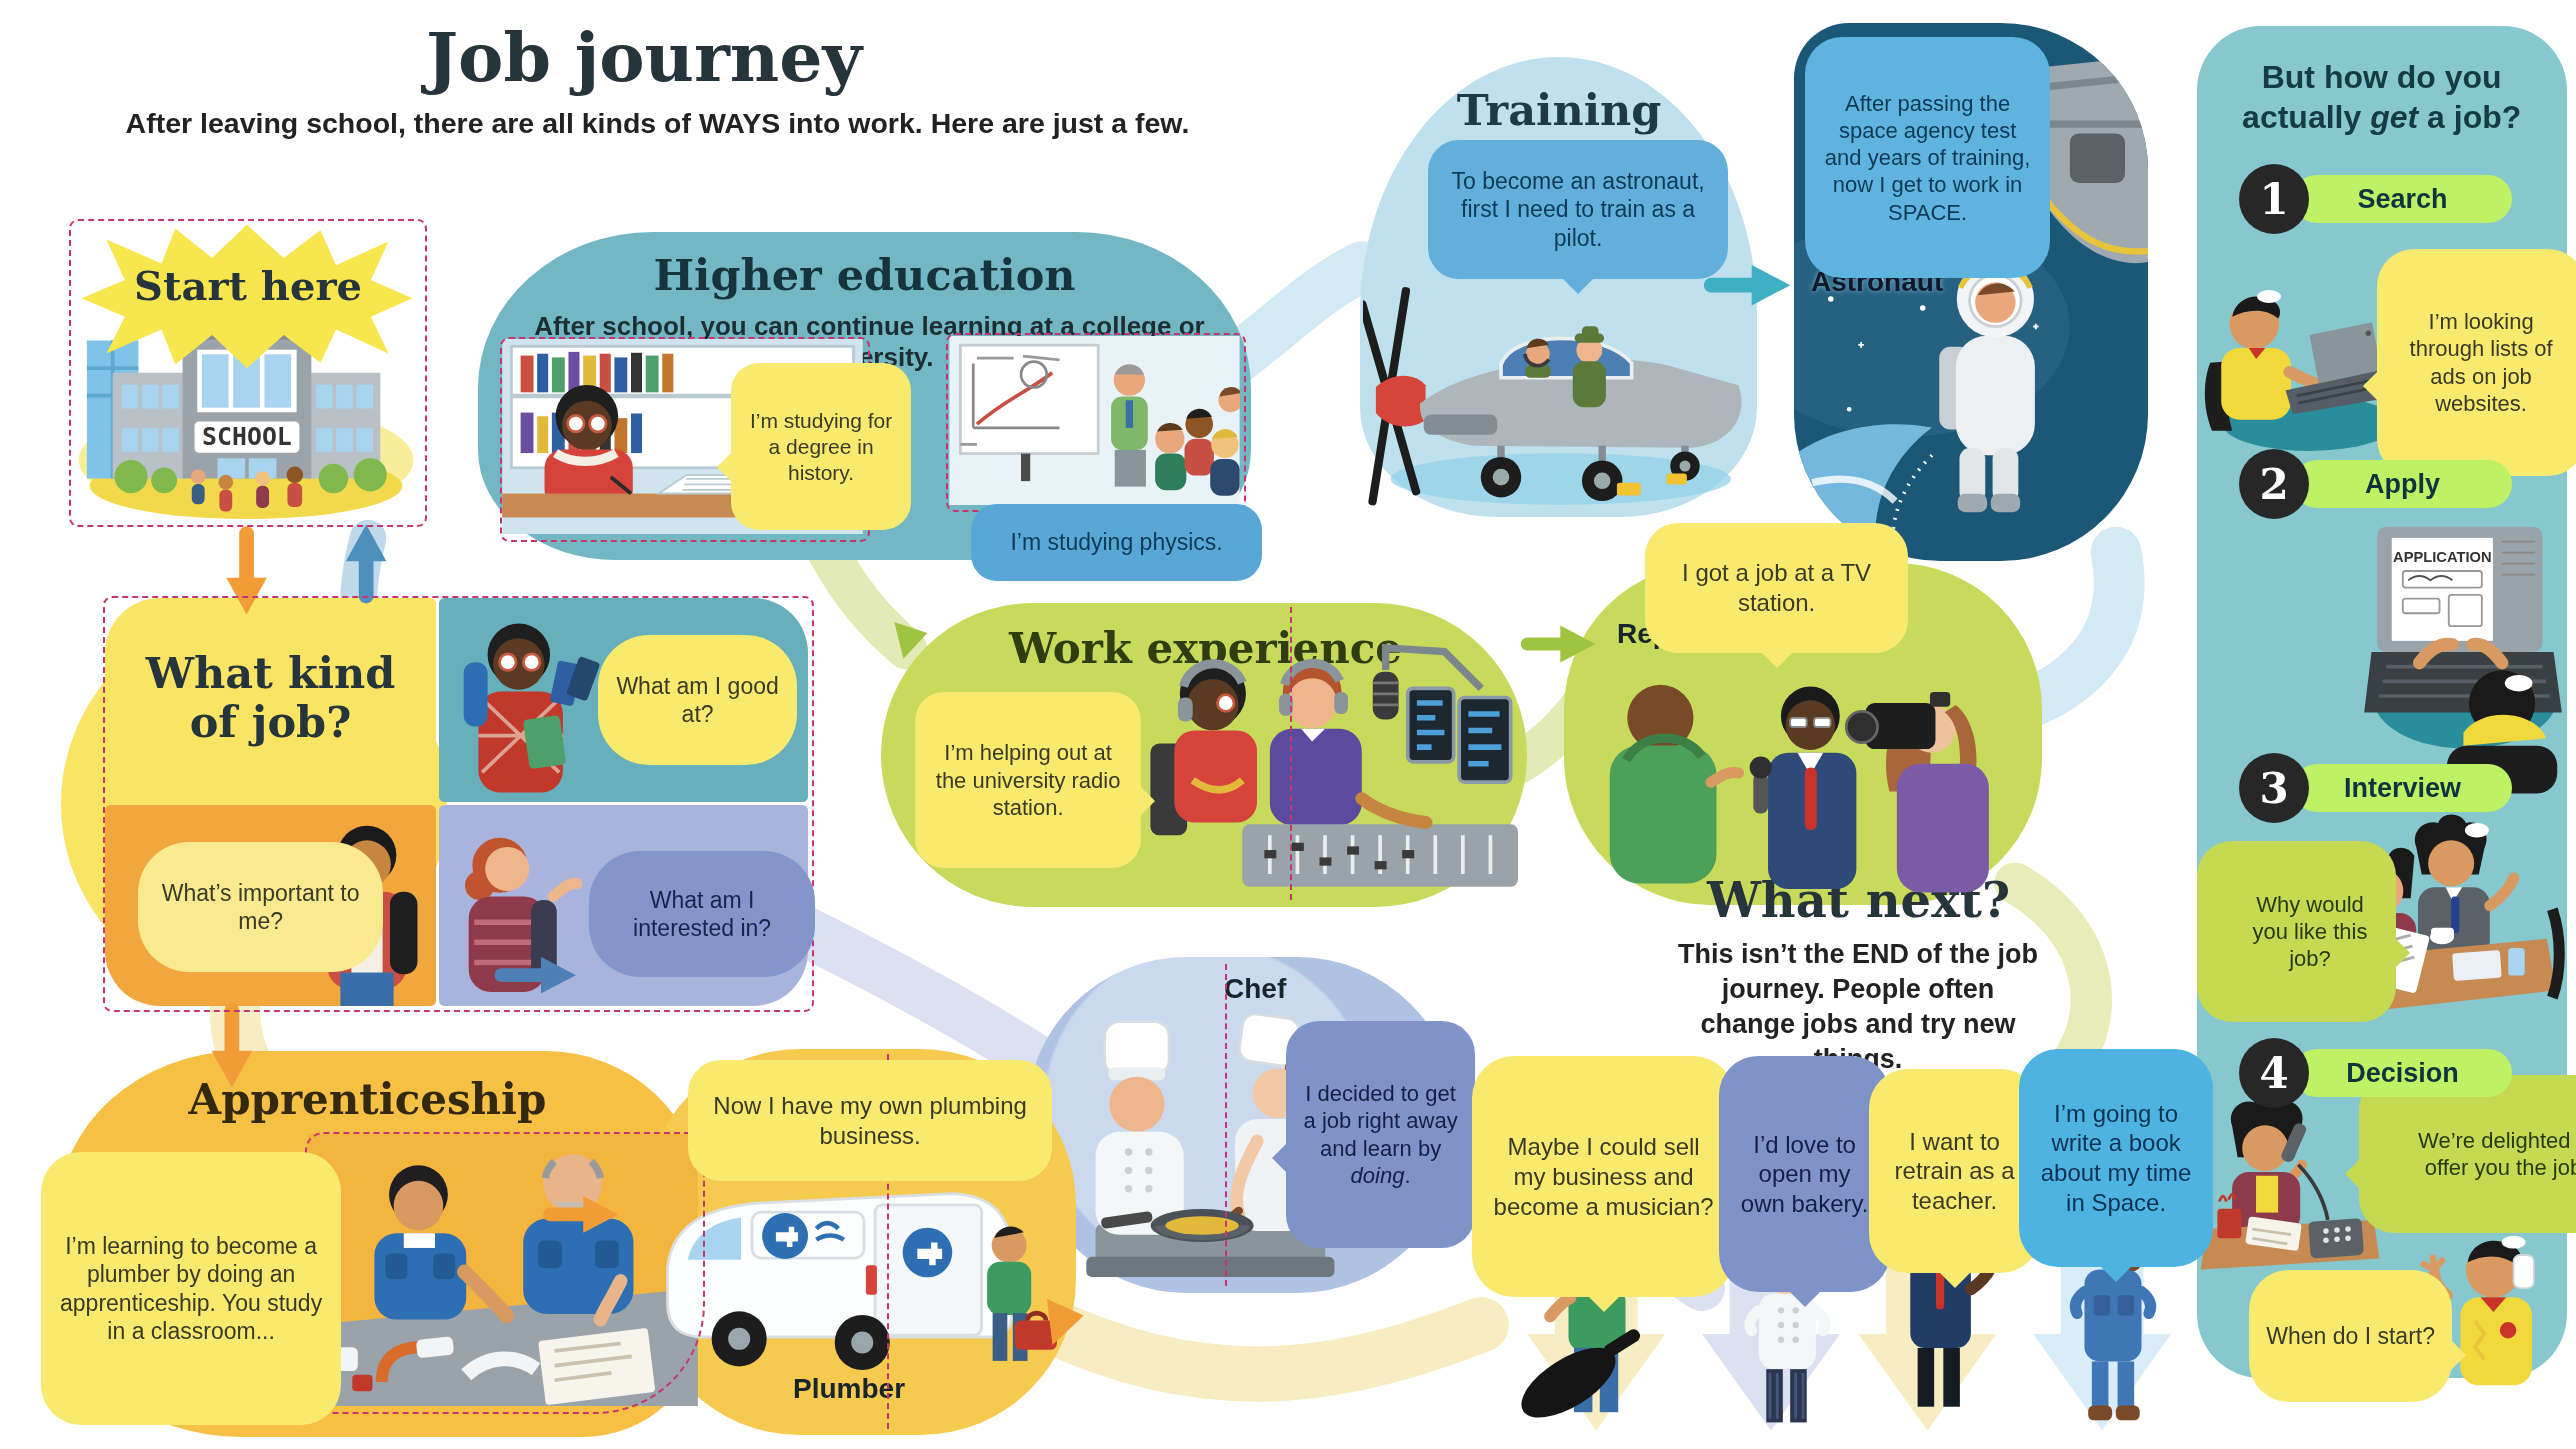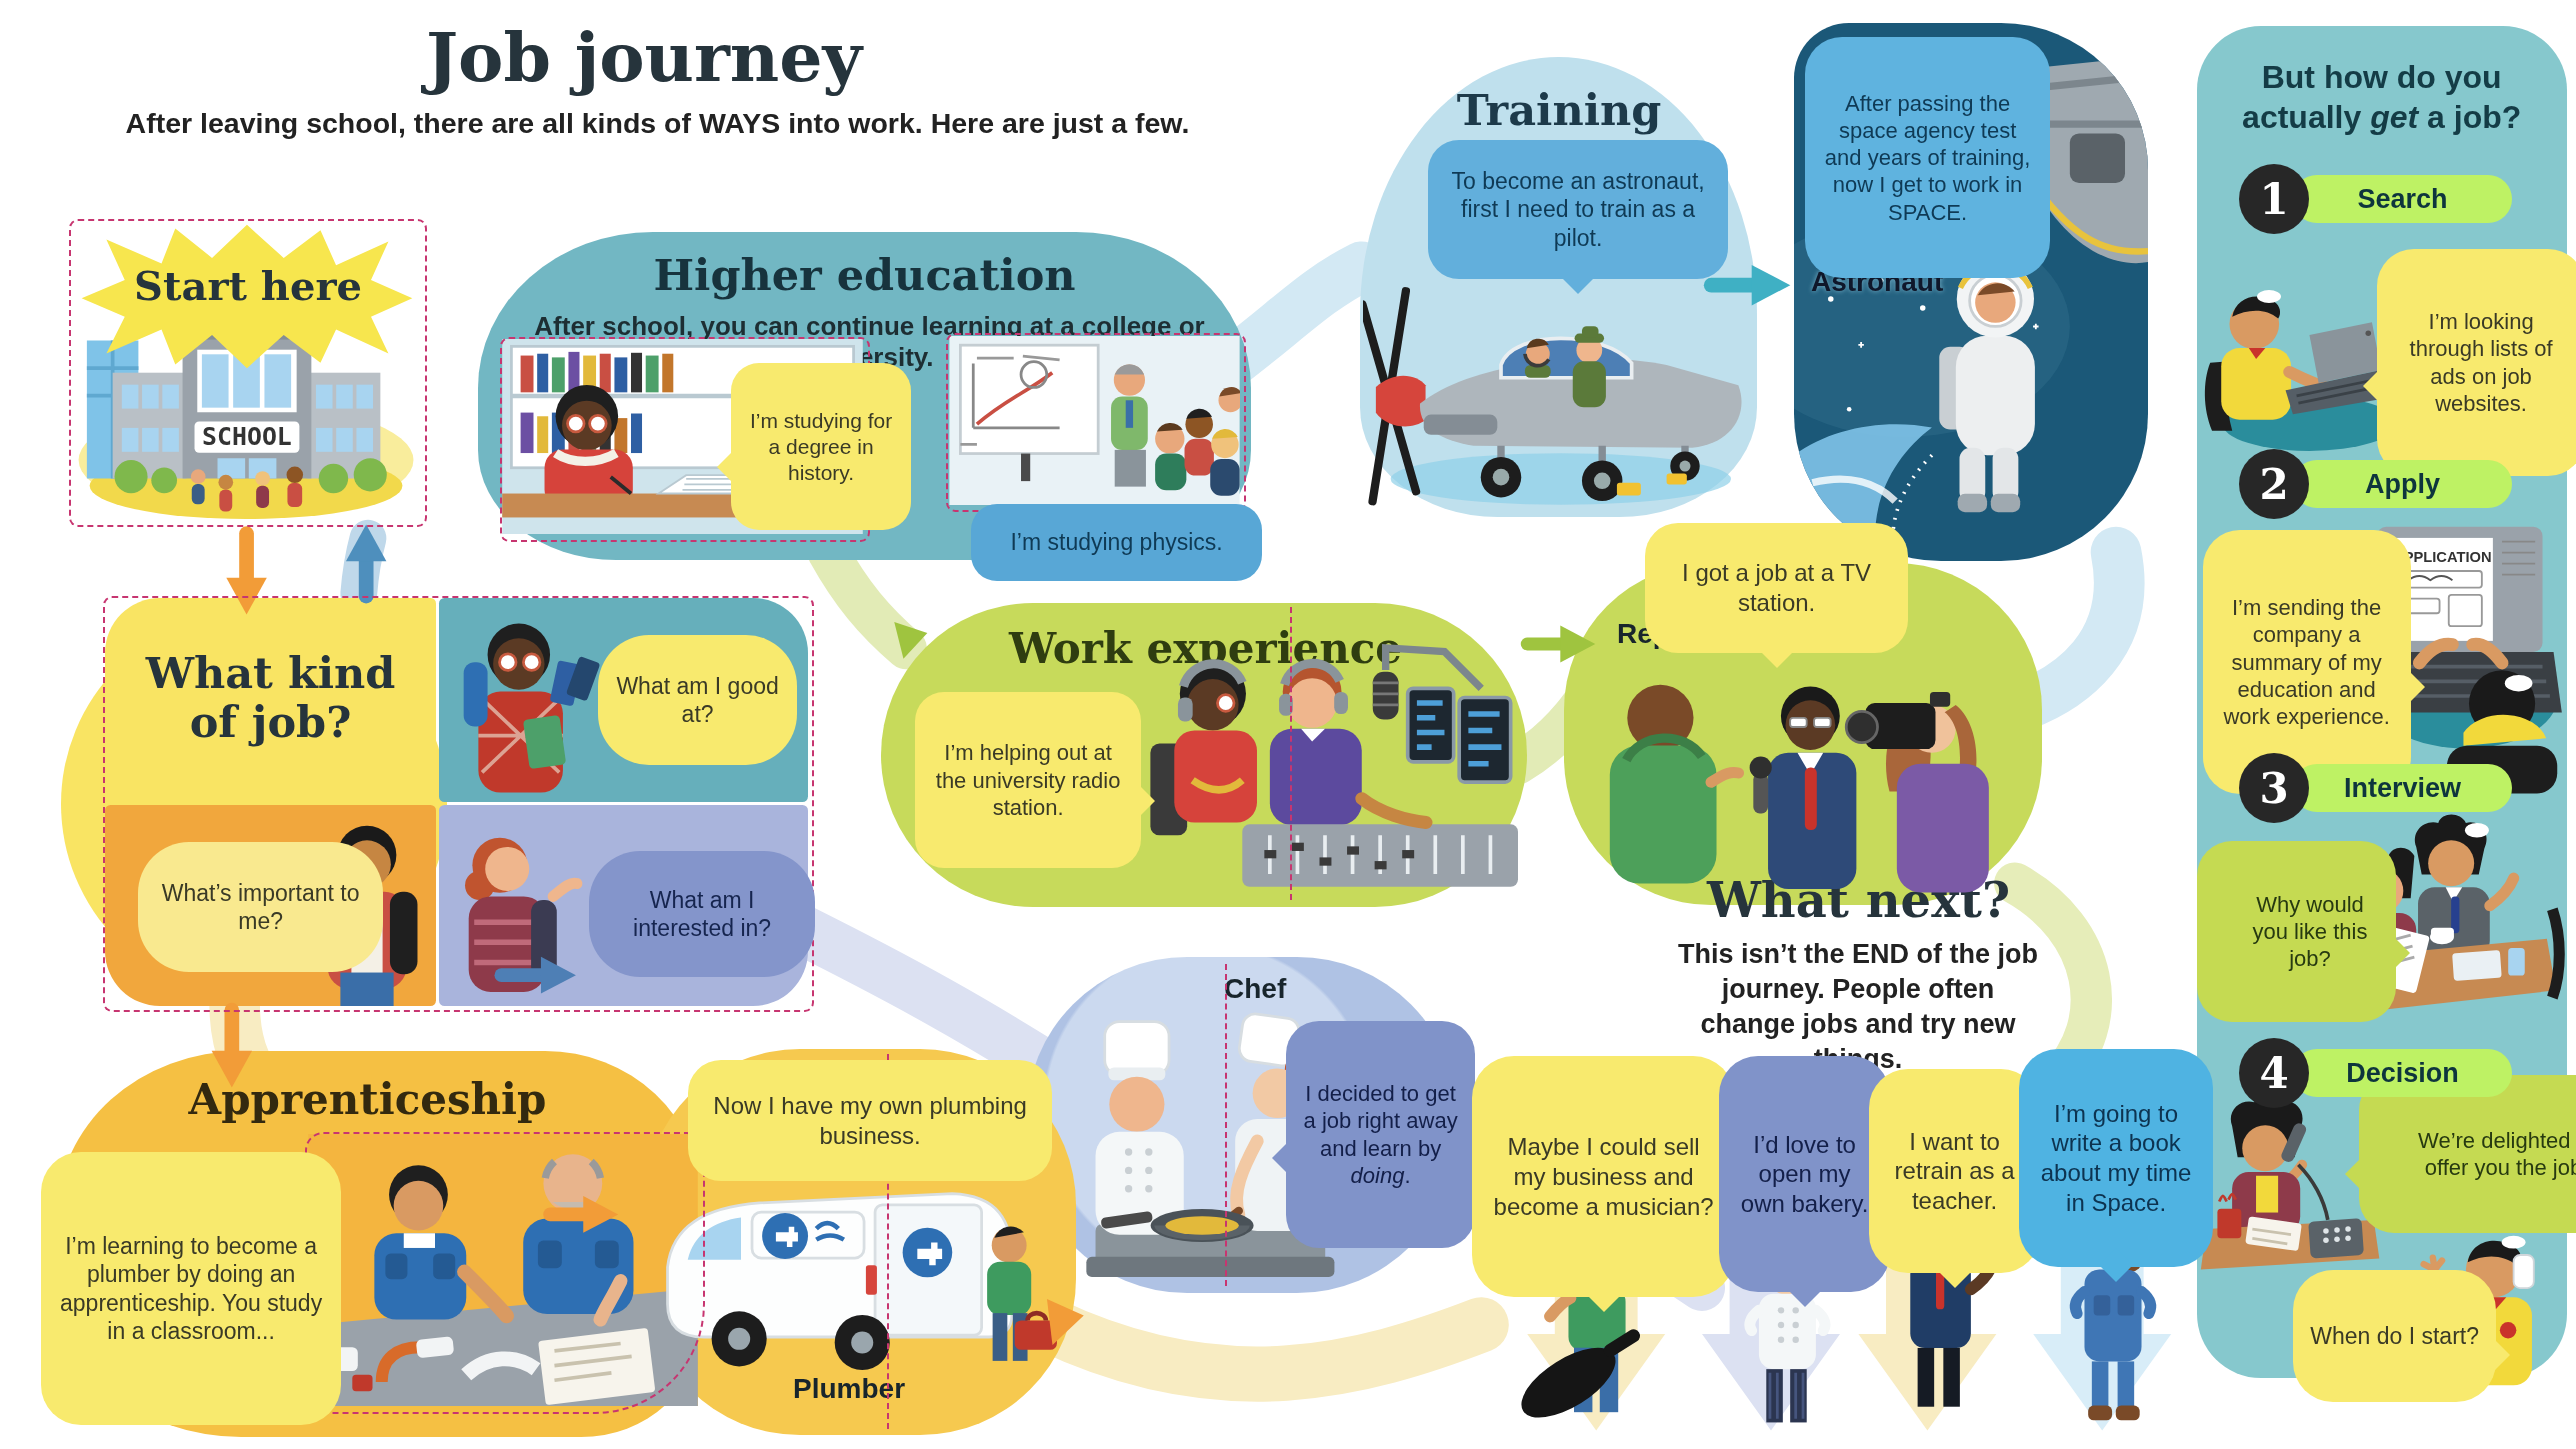--- a/index.html
+++ b/index.html
@@ -642,23 +642,20 @@
   <div class="bubble b-yellow tail-l" style="left:180px;top:223px;width:175px;height:198px;font-size:22px;border-radius:37px;">
     <span>I’m looking through lists of ads on job websites.</span>
   </div>
 
   <div class="numcircle" style="left:42px;top:423px;">
       <span>2</span>
     </div>
   <div class="pill" style="left:96px;top:434px;width:219px;">
     <span>Apply</span>
   </div>
-  <div class="bubble b-yellow tail-r" style="left:5.5px;top:504px;width:175px;height:235px;font-size:22px;border-radius:37px;">
-    <span>I’m sending the company a summary of my education and work experience.</span>
-  </div>
   <svg class="scene" style="left:167px;top:488px;" width="198" height="285" viewBox="0 0 215 310">
     <ellipse cx="110" cy="200" rx="100" ry="55" fill="#2A8D9C"></ellipse>
     <rect x="14" y="14" width="180" height="136" rx="10" fill="#9AA2AA"></rect>
     <rect x="30" y="26" width="110" height="112" fill="#ffffff"></rect>
     <text x="85" y="52" text-anchor="middle" font-size="16" font-weight="bold" fill="#333" font-family="Liberation Sans, sans-serif">APPLICATION</text>
     <rect x="42" y="62" width="86" height="18" rx="3" fill="#ffffff" stroke="#999" stroke-width="2"></rect>
     <path d="M48,72 c8,-6 16,-6 24,0 c8,-6 16,-6 24,0" stroke="#555" stroke-width="2" fill="none"></path>
     <rect x="42" y="92" width="40" height="16" rx="3" fill="#ffffff" stroke="#999" stroke-width="2"></rect>
     <rect x="92" y="88" width="36" height="34" rx="3" fill="#ffffff" stroke="#999" stroke-width="2"></rect>
     <g stroke="#888" stroke-width="2">
@@ -732,21 +729,21 @@
         <circle cx="150" cy="161" r="3"></circle>
         <circle cx="162" cy="160" r="3"></circle>
       </g>
     <path d="M108,80 C124,96 136,118 140,140" stroke="#3a3a3a" stroke-width="4" fill="none"></path>
     <rect x="52" y="140" width="58" height="30" rx="4" fill="#F7F4EC" transform="rotate(8 81 155)"></rect>
     <path d="M58,150 L100,156 M58,160 L96,166" stroke="#C9C2AE" stroke-width="3"></path>
   </svg>
   <div class="bubble b-green tail-l" style="left:162px;top:1049px;width:207px;height:129px;font-size:22px;border-radius:35px;">
     <span>We’re delighted to offer you the job!</span>
   </div>
-  <div class="bubble b-yellow tail-r" style="left:52px;top:1244px;width:170px;height:103px;font-size:23px;border-radius:40px;margin-left:44px;">
+  <div class="bubble b-yellow tail-r" style="left:52px;top:1244px;width:170px;height:103px;font-size:23px;border-radius:40px;">
     <span>When do I start?</span>
   </div>
   <svg class="scene" style="left:223px;top:1192px;" width="145" height="175" viewBox="0 0 158 190">
     <circle cx="80" cy="56" r="30" fill="#D99A62"></circle>
     <path d="M52,48 C56,24 84,18 104,32 C112,38 112,48 106,52 C90,38 68,40 52,48 Z" fill="#1a1a1a"></path>
     <ellipse cx="102" cy="26" rx="13" ry="7" fill="#ffffff"></ellipse>
     <rect x="102" y="40" width="22" height="36" rx="7" fill="#ffffff" stroke="#d0d6da" stroke-width="2"></rect>
     <path d="M30,84 C20,76 16,68 16,60" stroke="#D99A62" stroke-width="12" stroke-linecap="round"></path>
     <path d="M16,56 l8,-10 M16,56 l-2,-13 M16,56 l-12,-6" stroke="#D99A62" stroke-width="7" stroke-linecap="round"></path>
     <rect x="44" y="86" width="78" height="96" rx="20" fill="#F2D93B"></rect>

